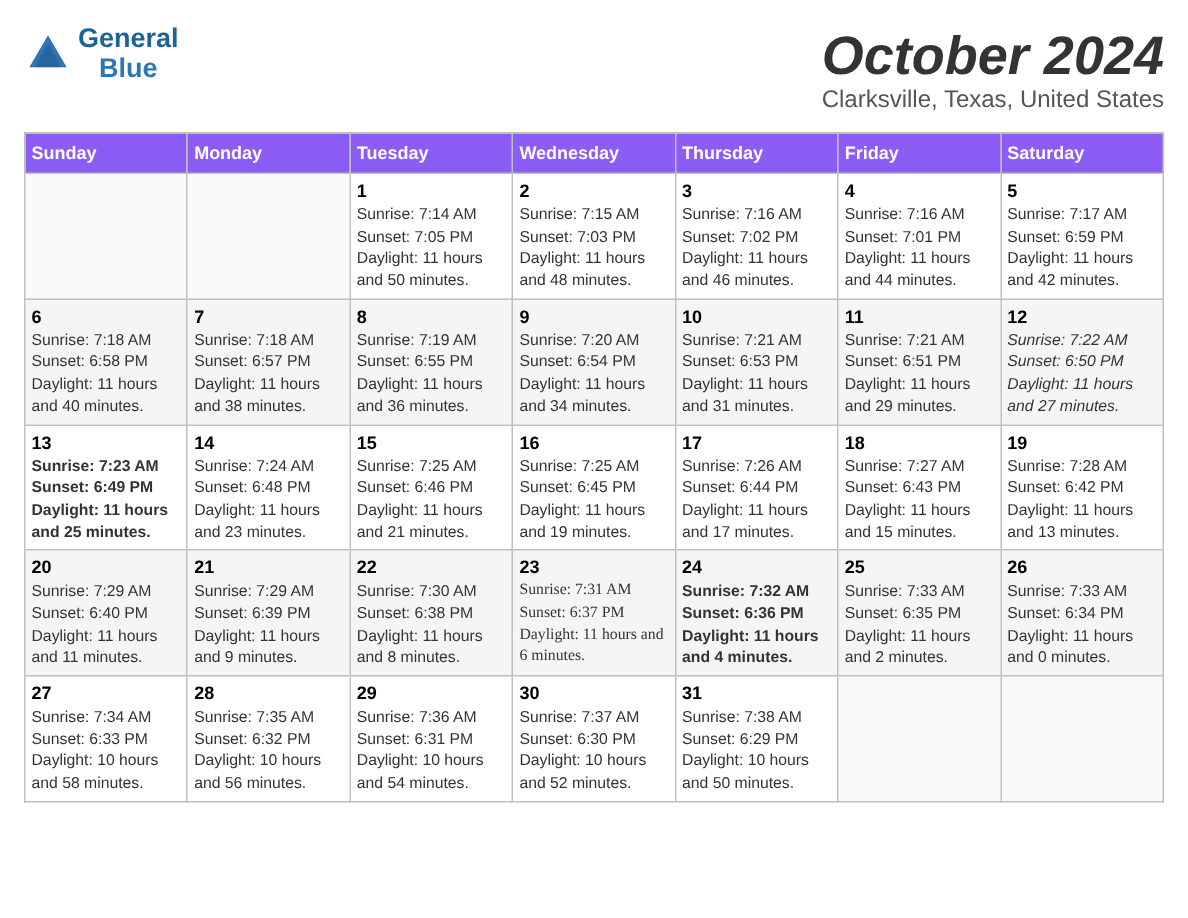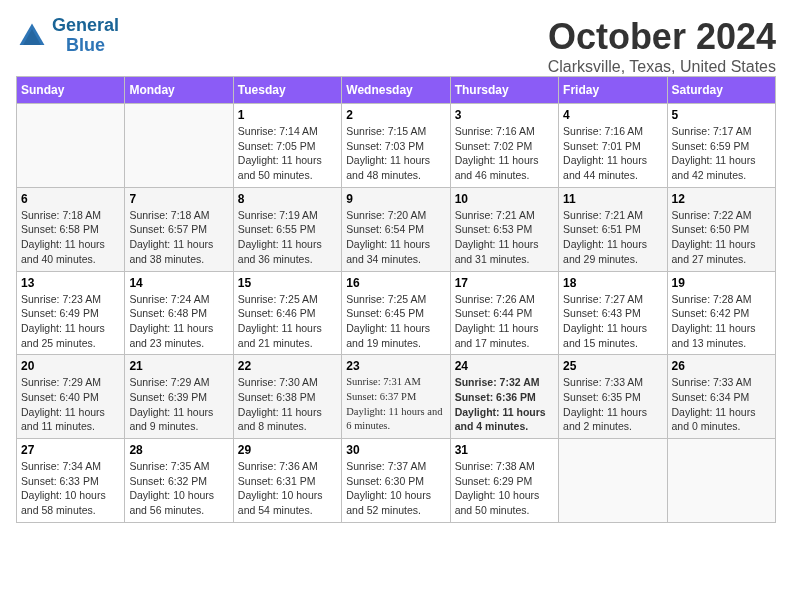--- a/index.html
+++ b/index.html
@@ -7,20 +7,21 @@
       font-family: Arial, sans-serif;
       background: #fff;
       width: 792px;
       min-height: 612px;
       padding: 16px;
     }
     .header-area {
       display: flex;
       justify-content: space-between;
       align-items: flex-start;
+      margin-bottom: 12px;
     }
     .logo {
       display: flex;
       align-items: center;
       gap: 4px;
     }
     .logo-text {
       font-size: 18px;
       font-weight: bold;
       color: #333;
@@ -31,20 +32,21 @@
       width: 32px;
       height: 32px;
     }
     .title-area {
       text-align: right;
     }
     .month-title {
       font-size: 36px;
       font-weight: bold;
       color: #333;
+      font-style: italic;
     }
     .location-title {
       font-size: 16px;
       color: #555;
     }
     table {
       width: 100%;
       border-collapse: collapse;
       font-size: 11px;
     }
@@ -182,29 +184,29 @@
 Daylight: 11 hours and 31 minutes.</div>
         </td>
         <td>
           <span class="day-num">11</span>
           <div class="day-info" style="white-space: pre-line;">Sunrise: 7:21 AM
 Sunset: 6:51 PM
 Daylight: 11 hours and 29 minutes.</div>
         </td>
         <td>
           <span class="day-num">12</span>
-          <div class="day-info" style="white-space: pre-line;">Sunrise: 7:22 AM
+          <div class="day-info" style="white-space: pre-line; font-style: italic;">Sunrise: 7:22 AM
 Sunset: 6:50 PM
 Daylight: 11 hours and 27 minutes.</div>
         </td>
       </tr>
       <tr>
         <td>
           <span class="day-num">13</span>
-          <div class="day-info" style="white-space: pre-line;">Sunrise: 7:23 AM
+          <div class="day-info" style="white-space: pre-line; font-weight: bold;">Sunrise: 7:23 AM
 Sunset: 6:49 PM
 Daylight: 11 hours and 25 minutes.</div>
         </td>
         <td>
           <span class="day-num">14</span>
           <div class="day-info" style="white-space: pre-line;">Sunrise: 7:24 AM
 Sunset: 6:48 PM
 Daylight: 11 hours and 23 minutes.</div>
         </td>
         <td>

